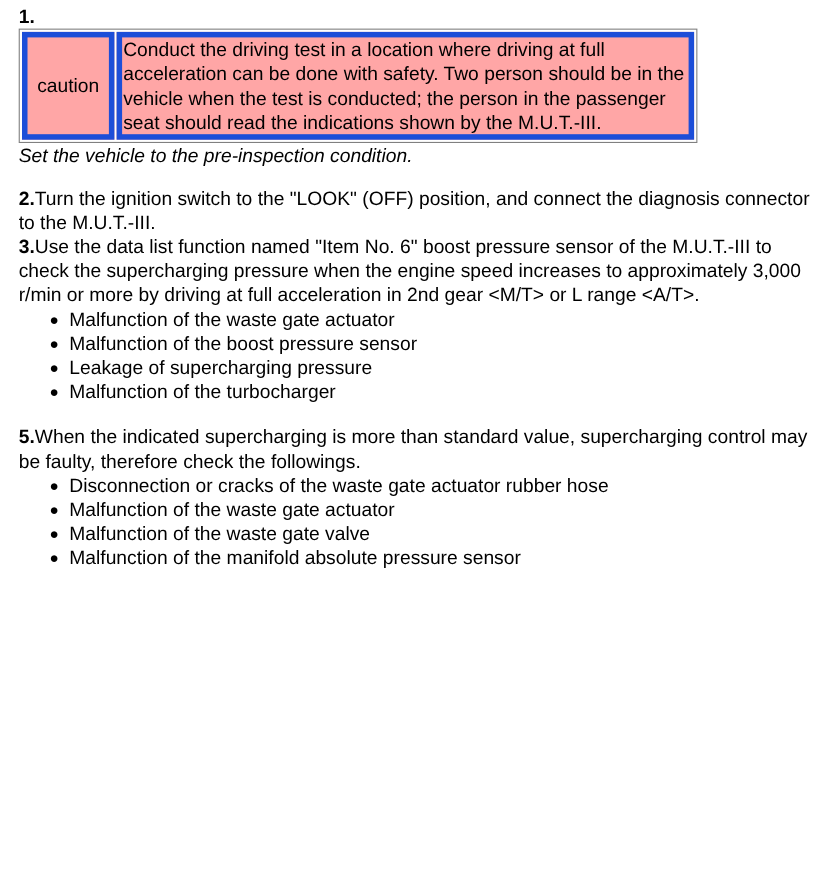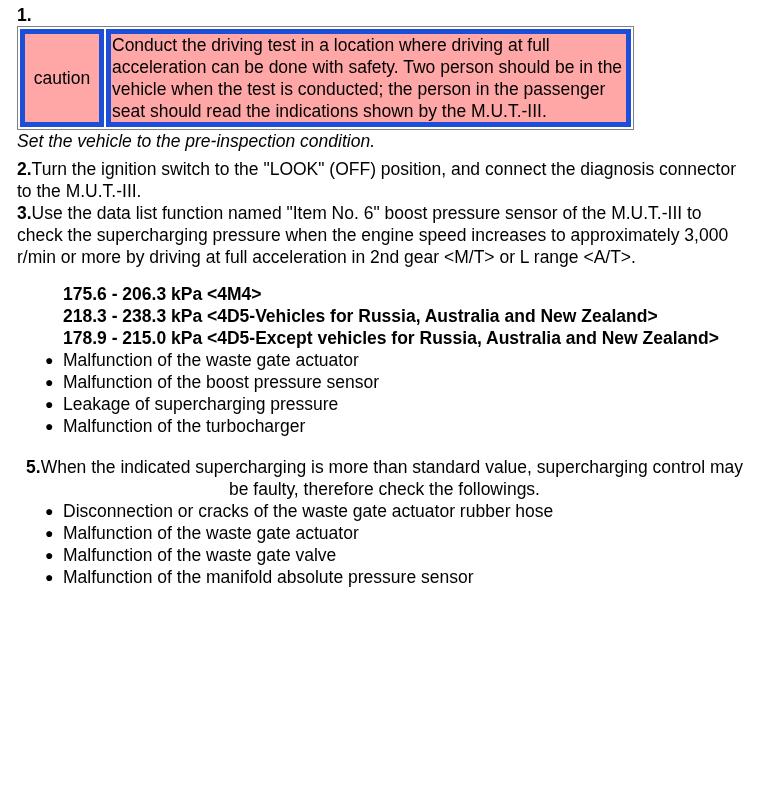--- a/index.html
+++ b/index.html
@@ -51,21 +51,21 @@
     padding: 0 2px;
   }
   .para {
     margin: 0;
   }
   .p-set {
     margin-top: 0px;
     font-style: italic;
   }
   .p-step2 {
-    margin-top: 6px;
+    margin-top: 17px;
   }
   .std-label {
     font-weight: bold;
   }
   .std-values {
     margin-top: 15px;
     margin-left: 46px;
     font-weight: bold;
   }
   .p-step4 {
@@ -83,21 +83,20 @@
     position: absolute;
     left: -18px;
     top: 0;
     font-size: 14px;
   }
   .list1 {
     margin-top: 41px;
   }
   .p-step5 {
     margin-top: 19px;
-    text-align: center;
   }
   .list2 {
     margin-top: 41px;
   }
 </style>
 </head>
 <body>
 
 <div class="page">
 
@@ -112,25 +111,20 @@
   </tbody>
     </table>
 
   <p class="para p-set">Set the vehicle to the pre-inspection condition.</p>
 
   <p class="para p-step2"><span class="step-num">2.</span><span>Turn the ignition switch to the "LOOK" (OFF) position, and connect the diagnosis connector to the M.U.T.-III.</span></p>
 
   <p class="para"><span class="step-num">3.</span><span>Use the data list function named "Item No. 6" boost pressure sensor of the M.U.T.-III to check the supercharging pressure when the engine speed increases to approximately 3,000 r/min or more by driving at full acceleration in 2nd gear &lt;M/T&gt; or L range &lt;A/T&gt;.</span></p>
 
 
-  <div class="std-values">
-    <div>175.6 - 206.3 kPa &lt;4M4&gt;</div>
-    <div>218.3 - 238.3 kPa &lt;4D5-Vehicles for Russia, Australia and New Zealand&gt;</div>
-    <div>178.9 - 215.0 kPa &lt;4D5-Except vehicles for Russia, Australia and New Zealand&gt;</div>
-  </div>
 
 
   <ul class="bullets list1">
     <li><span class="bullet">●</span><span>Malfunction of the waste gate actuator</span></li>
     <li><span class="bullet">●</span><span>Malfunction of the boost pressure sensor</span></li>
     <li><span class="bullet">●</span><span>Leakage of supercharging pressure</span></li>
     <li><span class="bullet">●</span><span>Malfunction of the turbocharger</span></li>
   </ul>
 
   <p class="para p-step5"><span class="step-num">5.</span><span>When the indicated supercharging is more than standard value, supercharging control may be faulty, therefore check the followings.</span></p>

